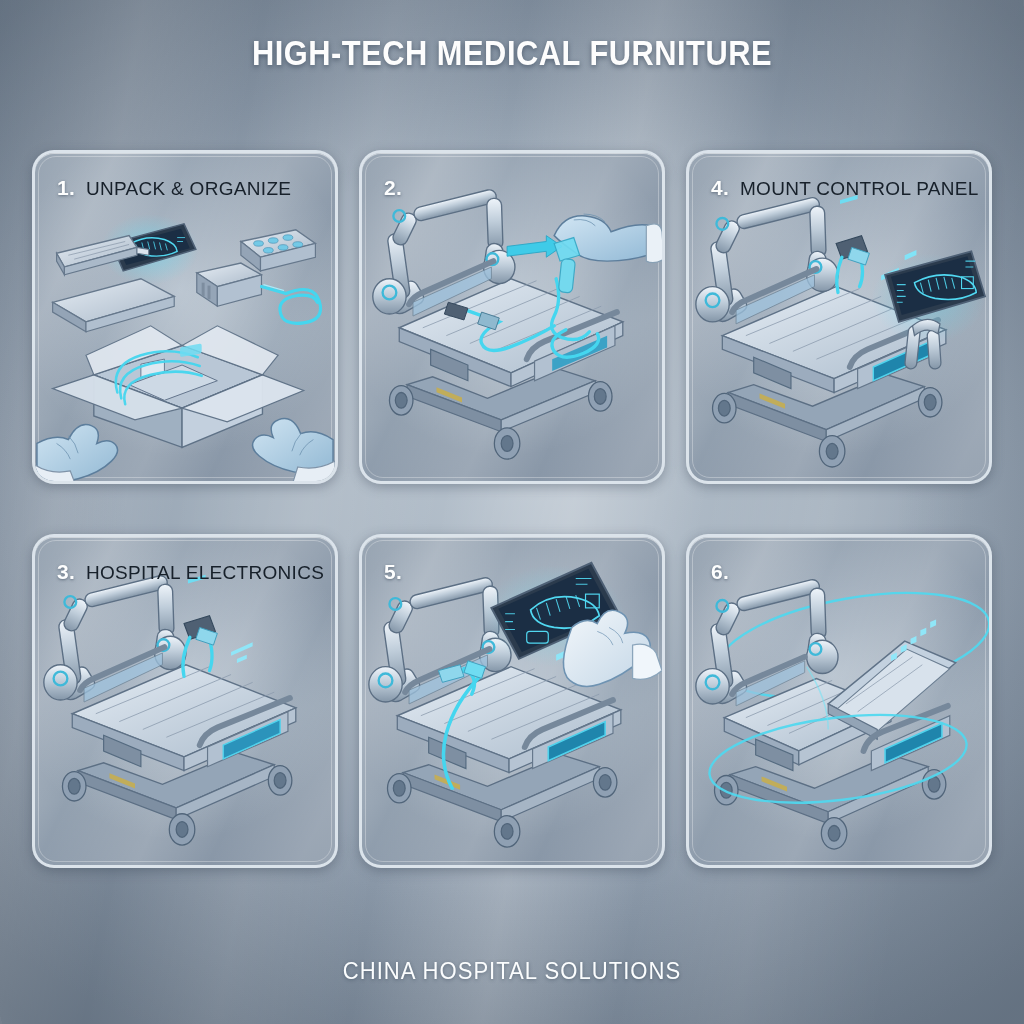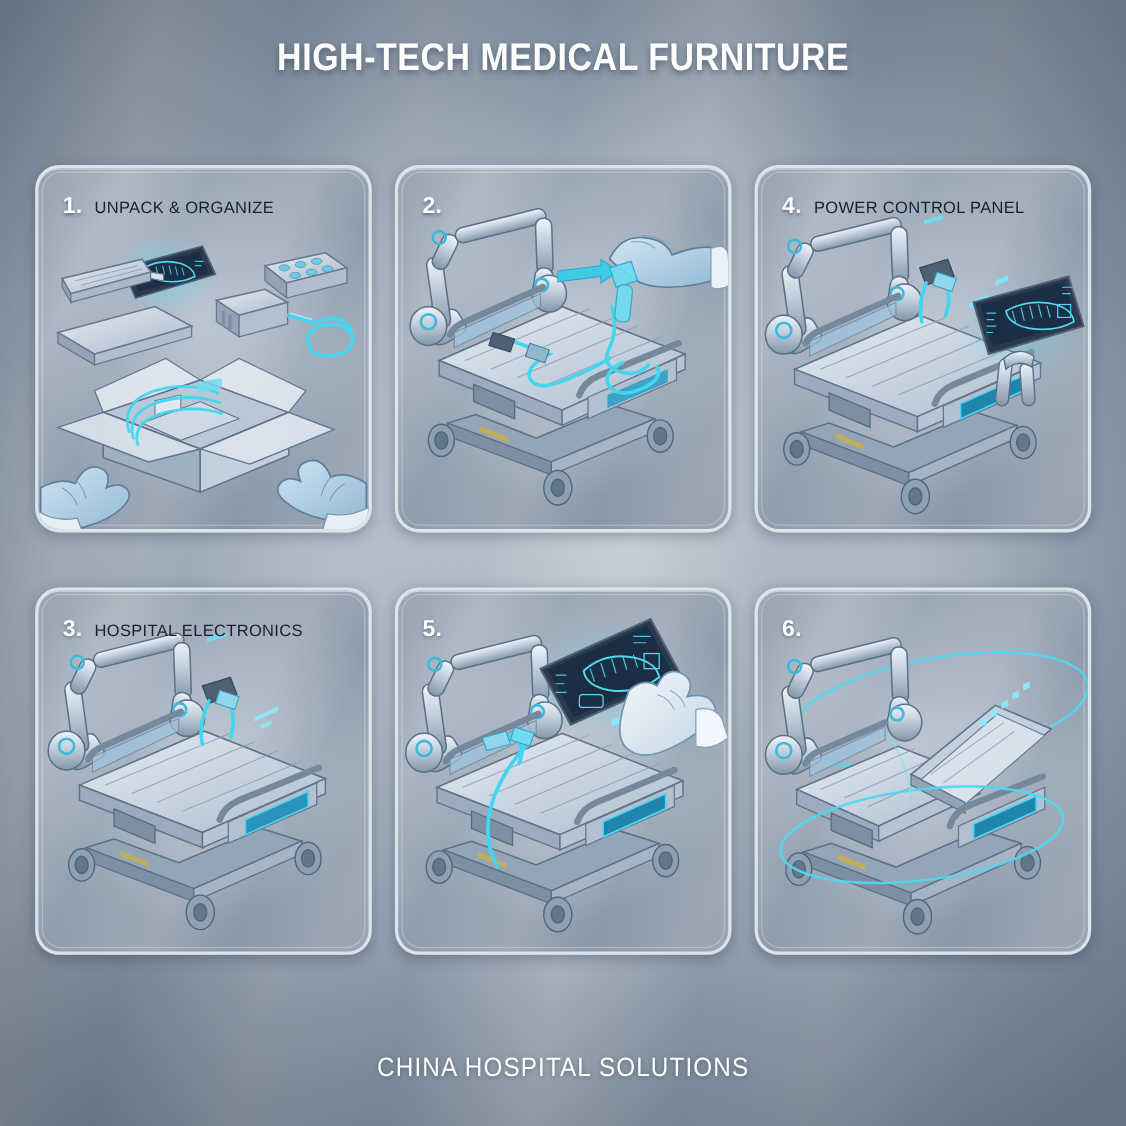--- a/index.html
+++ b/index.html
@@ -49,21 +49,21 @@
     background:
       linear-gradient(115deg,rgba(255,255,255,.00) 0%,rgba(255,255,255,.20) 18%,rgba(255,255,255,.00) 34%,
                              rgba(255,255,255,.14) 56%,rgba(255,255,255,.00) 72%,rgba(255,255,255,.16) 92%),
       radial-gradient(ellipse 80% 70% at 48% 42%,rgba(214,224,233,.55) 0%,rgba(150,163,177,0) 72%);}
   .panel .innerline{position:absolute;inset:3px;border-radius:18px;
     border:1px solid rgba(255,255,255,.30);pointer-events:none;}
 
   .caption{position:absolute;left:22px;top:23px;display:flex;align-items:baseline;gap:11px;z-index:6;}
   .cap-num{font-size:21px;font-weight:700;color:#fdfefe;letter-spacing:.2px;
     text-shadow:0 1px 3px rgba(40,55,72,.55);}
-  .cap-txt{font-size:15px;font-weight:400;color:#17202a;letter-spacing:.3px;}
+  .cap-txt{font-size:19px;font-weight:400;color:#17202a;letter-spacing:.3px;}
 
   .art{position:absolute;inset:0;z-index:2;}
   .art svg{width:100%;height:100%;display:block;}
 </style>
 </head>
 <body>
 
 <div class="bg"></div>
 <div class="bg2"></div>
 <div class="vig"></div>
@@ -305,21 +305,21 @@
         </g>
       </svg>
     </div>
   </div>
 
   <div class="panel">
     <div class="sheen"></div>
     <div class="innerline"></div>
     <div class="caption">
       <span class="cap-num">4.</span>
-      <span class="cap-txt">POWER CONTROL PANEL</span>
+      <span class="cap-txt">MOUNT CONTROL PANEL</span>
     </div>
     <div class="art">
       <svg viewBox="0 0 306 334" preserveAspectRatio="xMidYMid meet">
         <defs>
           <linearGradient id="bedTop4" x1="0" y1="0" x2="1" y2="1">
             <stop offset="0" stop-color="#e4ecf4"></stop>
               <stop offset="1" stop-color="#adbdcd"></stop>
             </linearGradient>
           <linearGradient id="tube4" x1="0" y1="0" x2="0" y2="1">
             <stop offset="0" stop-color="#eef4fa"></stop>

